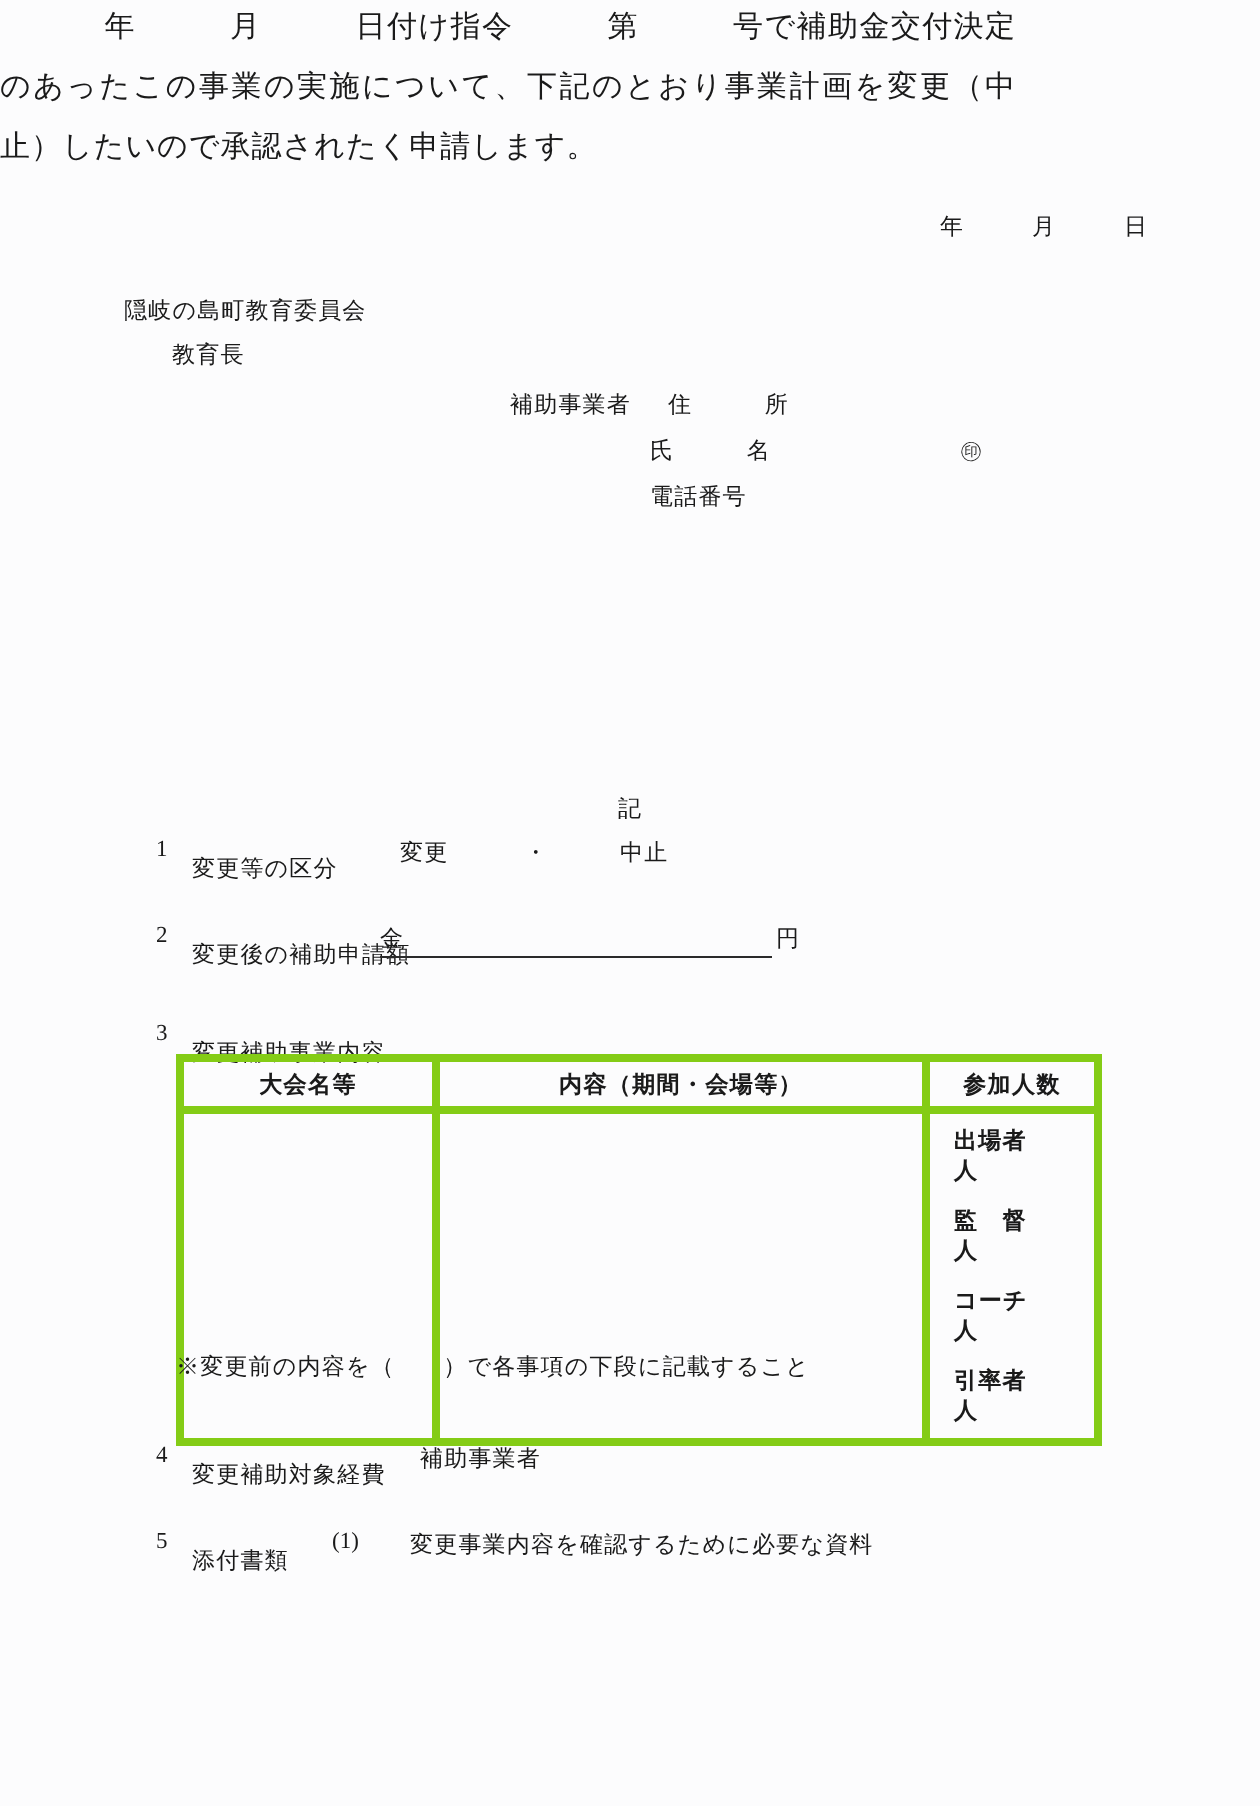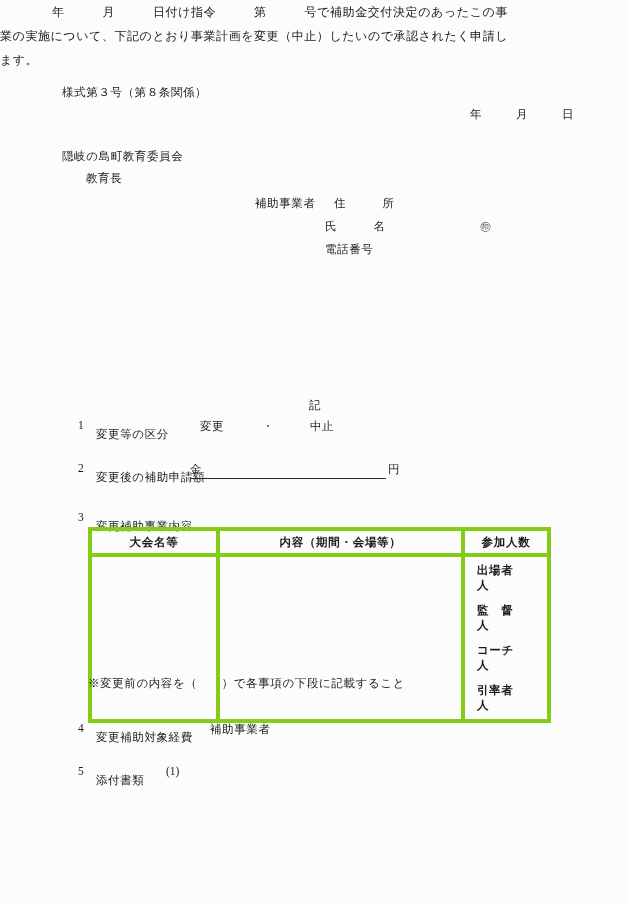--- a/index.html
+++ b/index.html
@@ -52,24 +52,25 @@
     font-size: 11.5px;
     letter-spacing: 0.7px;
   }
 
   
   #body-para {
     left: 62px;
     top: 330px;
     width: 508px;
     white-space: normal;
-    font-size: 12px;
+    font-size: 15px;
     line-height: 2.0;
     letter-spacing: 0.5px;
     text-align: justify;
+    font-family: Liberation Mono, monospace;
   }
   #body-para .indent { display: inline-block; width: 52px; }
 
   
   #ki-mark {
     left: 0; right: 0; top: 397px;
     text-align: center;
     font-size: 11.5px;
   }
 
@@ -156,21 +157,20 @@
     font-size: 11.5px;
     letter-spacing: 0.6px;
     white-space: pre;
   }
 </style>
 </head>
 <body>
 
 <div class="page">
 
-  <div class="t" id="form-no">様式第３号（第８条関係）</div>
 
   <div class="t" id="date-line">年　　　月　　　日</div>
 
   <div class="t" id="addressee">隠岐の島町教育委員会</div>
 
   <div class="t" id="addressee-2">教育長</div>
 
   <div class="t" id="applicant-label">補助事業者</div>
 
   <div class="t" id="field-address">住　　　所</div>
@@ -244,14 +244,15 @@
 
   <div id="table-note">※変更前の内容を（　　）で各事項の下段に記載すること</div>
 
   <div class="item-num" id="num-4">4</div>
   <div class="item-label" id="lab-4">変更補助対象経費</div>
   <div id="item4-value">補助事業者</div>
 
   <div class="item-num" id="num-5">5</div>
   <div class="item-label" id="lab-5">添付書類</div>
   <div id="item5-no">(1)</div>
+  <div id="item5-txt">変更事業内容を確認するために必要な資料</div>
 
 </div>
 
 </body></html>

